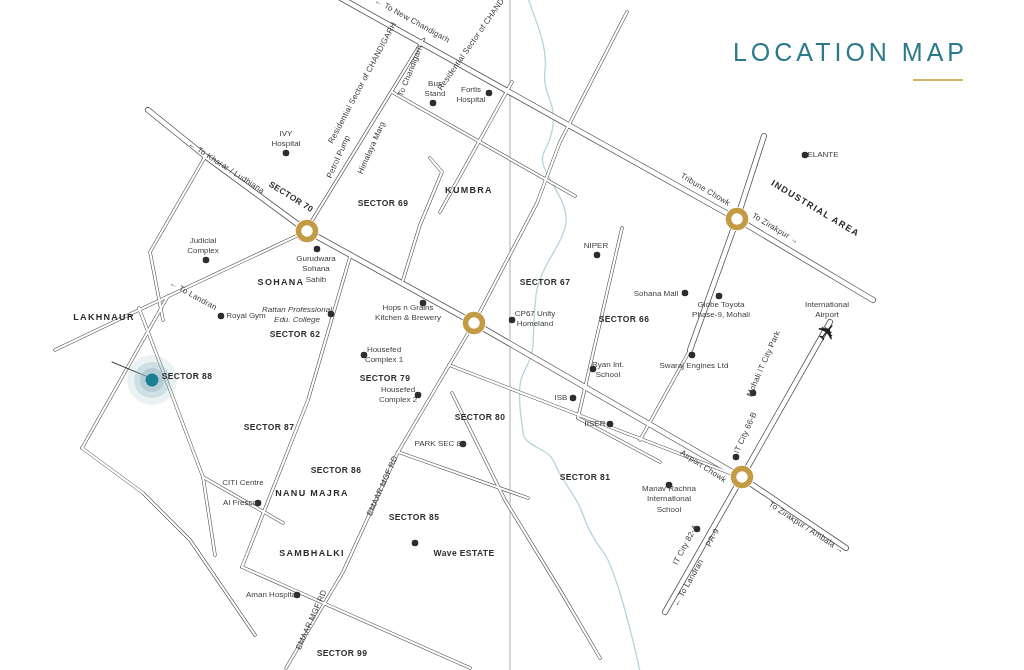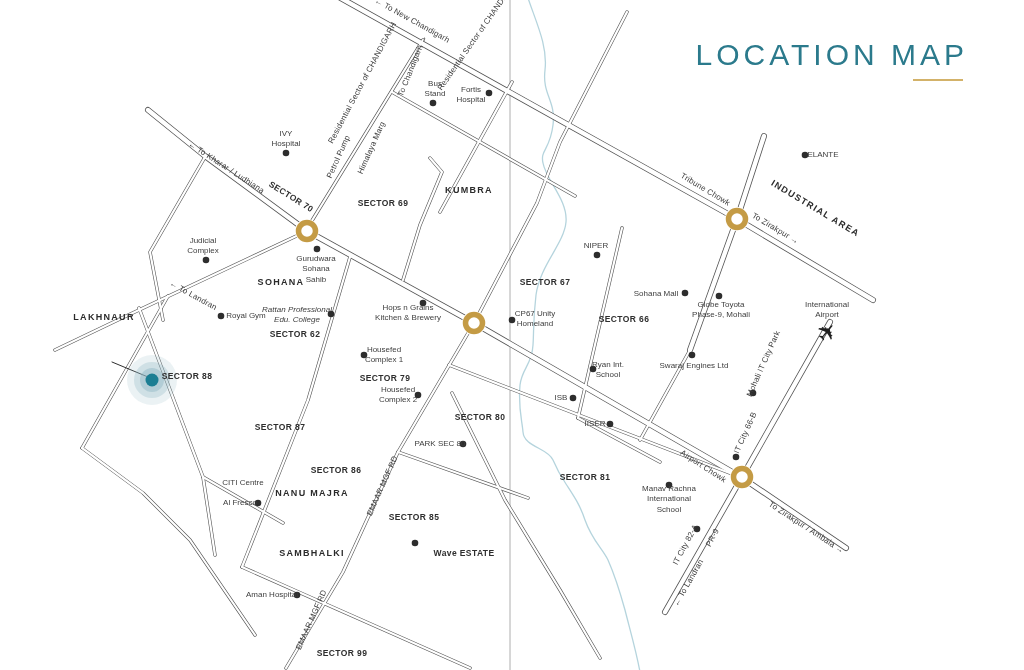--- a/index.html
+++ b/index.html
@@ -1,19 +1,19 @@
 <!DOCTYPE html>
 <html><head>
 <meta charset="utf-8">
 <style>
   html,body{margin:0;padding:0;background:#ffffff;}
   .page{position:relative;width:1024px;height:670px;background:#ffffff;overflow:hidden;
         font-family:"Liberation Sans",sans-serif;}
   
-  .title{position:absolute;top:38px;right:56px;font-size:30px;letter-spacing:4px;
+  .title{position:absolute;top:38px;right:56px;font-size:25px;letter-spacing:4px;
          color:#2b7a8c;font-weight:400;}
   .title-underline{position:absolute;top:79px;right:61px;width:50px;height:2px;background:#d3b269;}
   
   #map-svg{position:absolute;left:0;top:0;}
   #labels{position:absolute;left:0;top:0;width:1024px;height:670px;}
   .lbl{position:absolute;color:#3d3d3d;text-align:center;white-space:pre-line;line-height:1.3;}
   .lbl.p{font-size:8px;}
   .lbl.s{font-size:8.5px;font-weight:700;color:#2e2e2e;letter-spacing:.4px;white-space:pre-line;}
   .lbl.a{font-size:9px;font-weight:700;color:#2b2b2b;letter-spacing:1.3px;white-space:nowrap;}
   .lbl.r{font-size:8px;color:#3c3c3c;white-space:nowrap;letter-spacing:.2px;}
@@ -180,21 +180,21 @@
       <div class="lbl r" style="left: 746px; top: 433px; transform: translate(-50%, -50%) rotate(-66deg);">IT City 66-B</div>
       <div class="lbl p" style="left: 669px; top: 500px; transform: translate(-50%, -50%) rotate(0deg);">Manav Rachna
 International
 School</div>
       <div class="lbl r" style="left: 686px; top: 545px; transform: translate(-50%, -50%) rotate(-62deg);">IT City 82-A</div>
       <div class="lbl r" style="left: 713px; top: 538px; transform: translate(-50%, -50%) rotate(-62deg);">PR-9</div>
       <div class="lbl r" style="left: 689px; top: 583px; transform: translate(-50%, -50%) rotate(-60deg);">← To Landran</div>
       <div class="lbl r" style="left: 806px; top: 528px; transform: translate(-50%, -50%) rotate(33deg);">To Zirakpur / Ambala →</div>
       <div class="lbl a" style="left: 104px; top: 318px; transform: translate(-50%, -50%) rotate(0deg);">LAKHNAUR</div>
       <div class="lbl s" style="left: 187px; top: 377px; transform: translate(-50%, -50%) rotate(0deg);">SECTOR 88</div>
-      <div class="lbl s" style="left: 269px; top: 428px; transform: translate(-50%, -50%) rotate(0deg); margin-left: 11px;">SECTOR 87</div>
+      <div class="lbl s" style="left: 269px; top: 428px; transform: translate(-50%, -50%) rotate(0deg);">SECTOR 87</div>
       <div class="lbl p" style="left: 243px; top: 450px; transform: translate(-50%, -50%) rotate(0deg); margin-top: 33px;">CITI Centre</div>
       <div class="lbl p" style="left: 240px; top: 503px; transform: translate(-50%, -50%) rotate(0deg);">Al Fresco</div>
       <div class="lbl s" style="left: 336px; top: 471px; transform: translate(-50%, -50%) rotate(0deg);">SECTOR 86</div>
       <div class="lbl a" style="left: 312px; top: 494px; transform: translate(-50%, -50%) rotate(0deg);">NANU MAJRA</div>
       <div class="lbl r" style="left: 383px; top: 486px; transform: translate(-50%, -50%) rotate(-66deg);">EMAAR MGF RD</div>
       <div class="lbl r" style="left: 312px; top: 620px; transform: translate(-50%, -50%) rotate(-66deg);">EMAAR MGF RD</div>
       <div class="lbl p" style="left: 440px; top: 444px; transform: translate(-50%, -50%) rotate(0deg);">PARK SEC 80</div>
       <div class="lbl s" style="left: 480px; top: 418px; transform: translate(-50%, -50%) rotate(0deg);">SECTOR 80</div>
       <div class="lbl s" style="left: 385px; top: 379px; transform: translate(-50%, -50%) rotate(0deg);">SECTOR 79</div>
       <div class="lbl p" style="left: 384px; top: 355px; transform: translate(-50%, -50%) rotate(0deg);">Housefed

